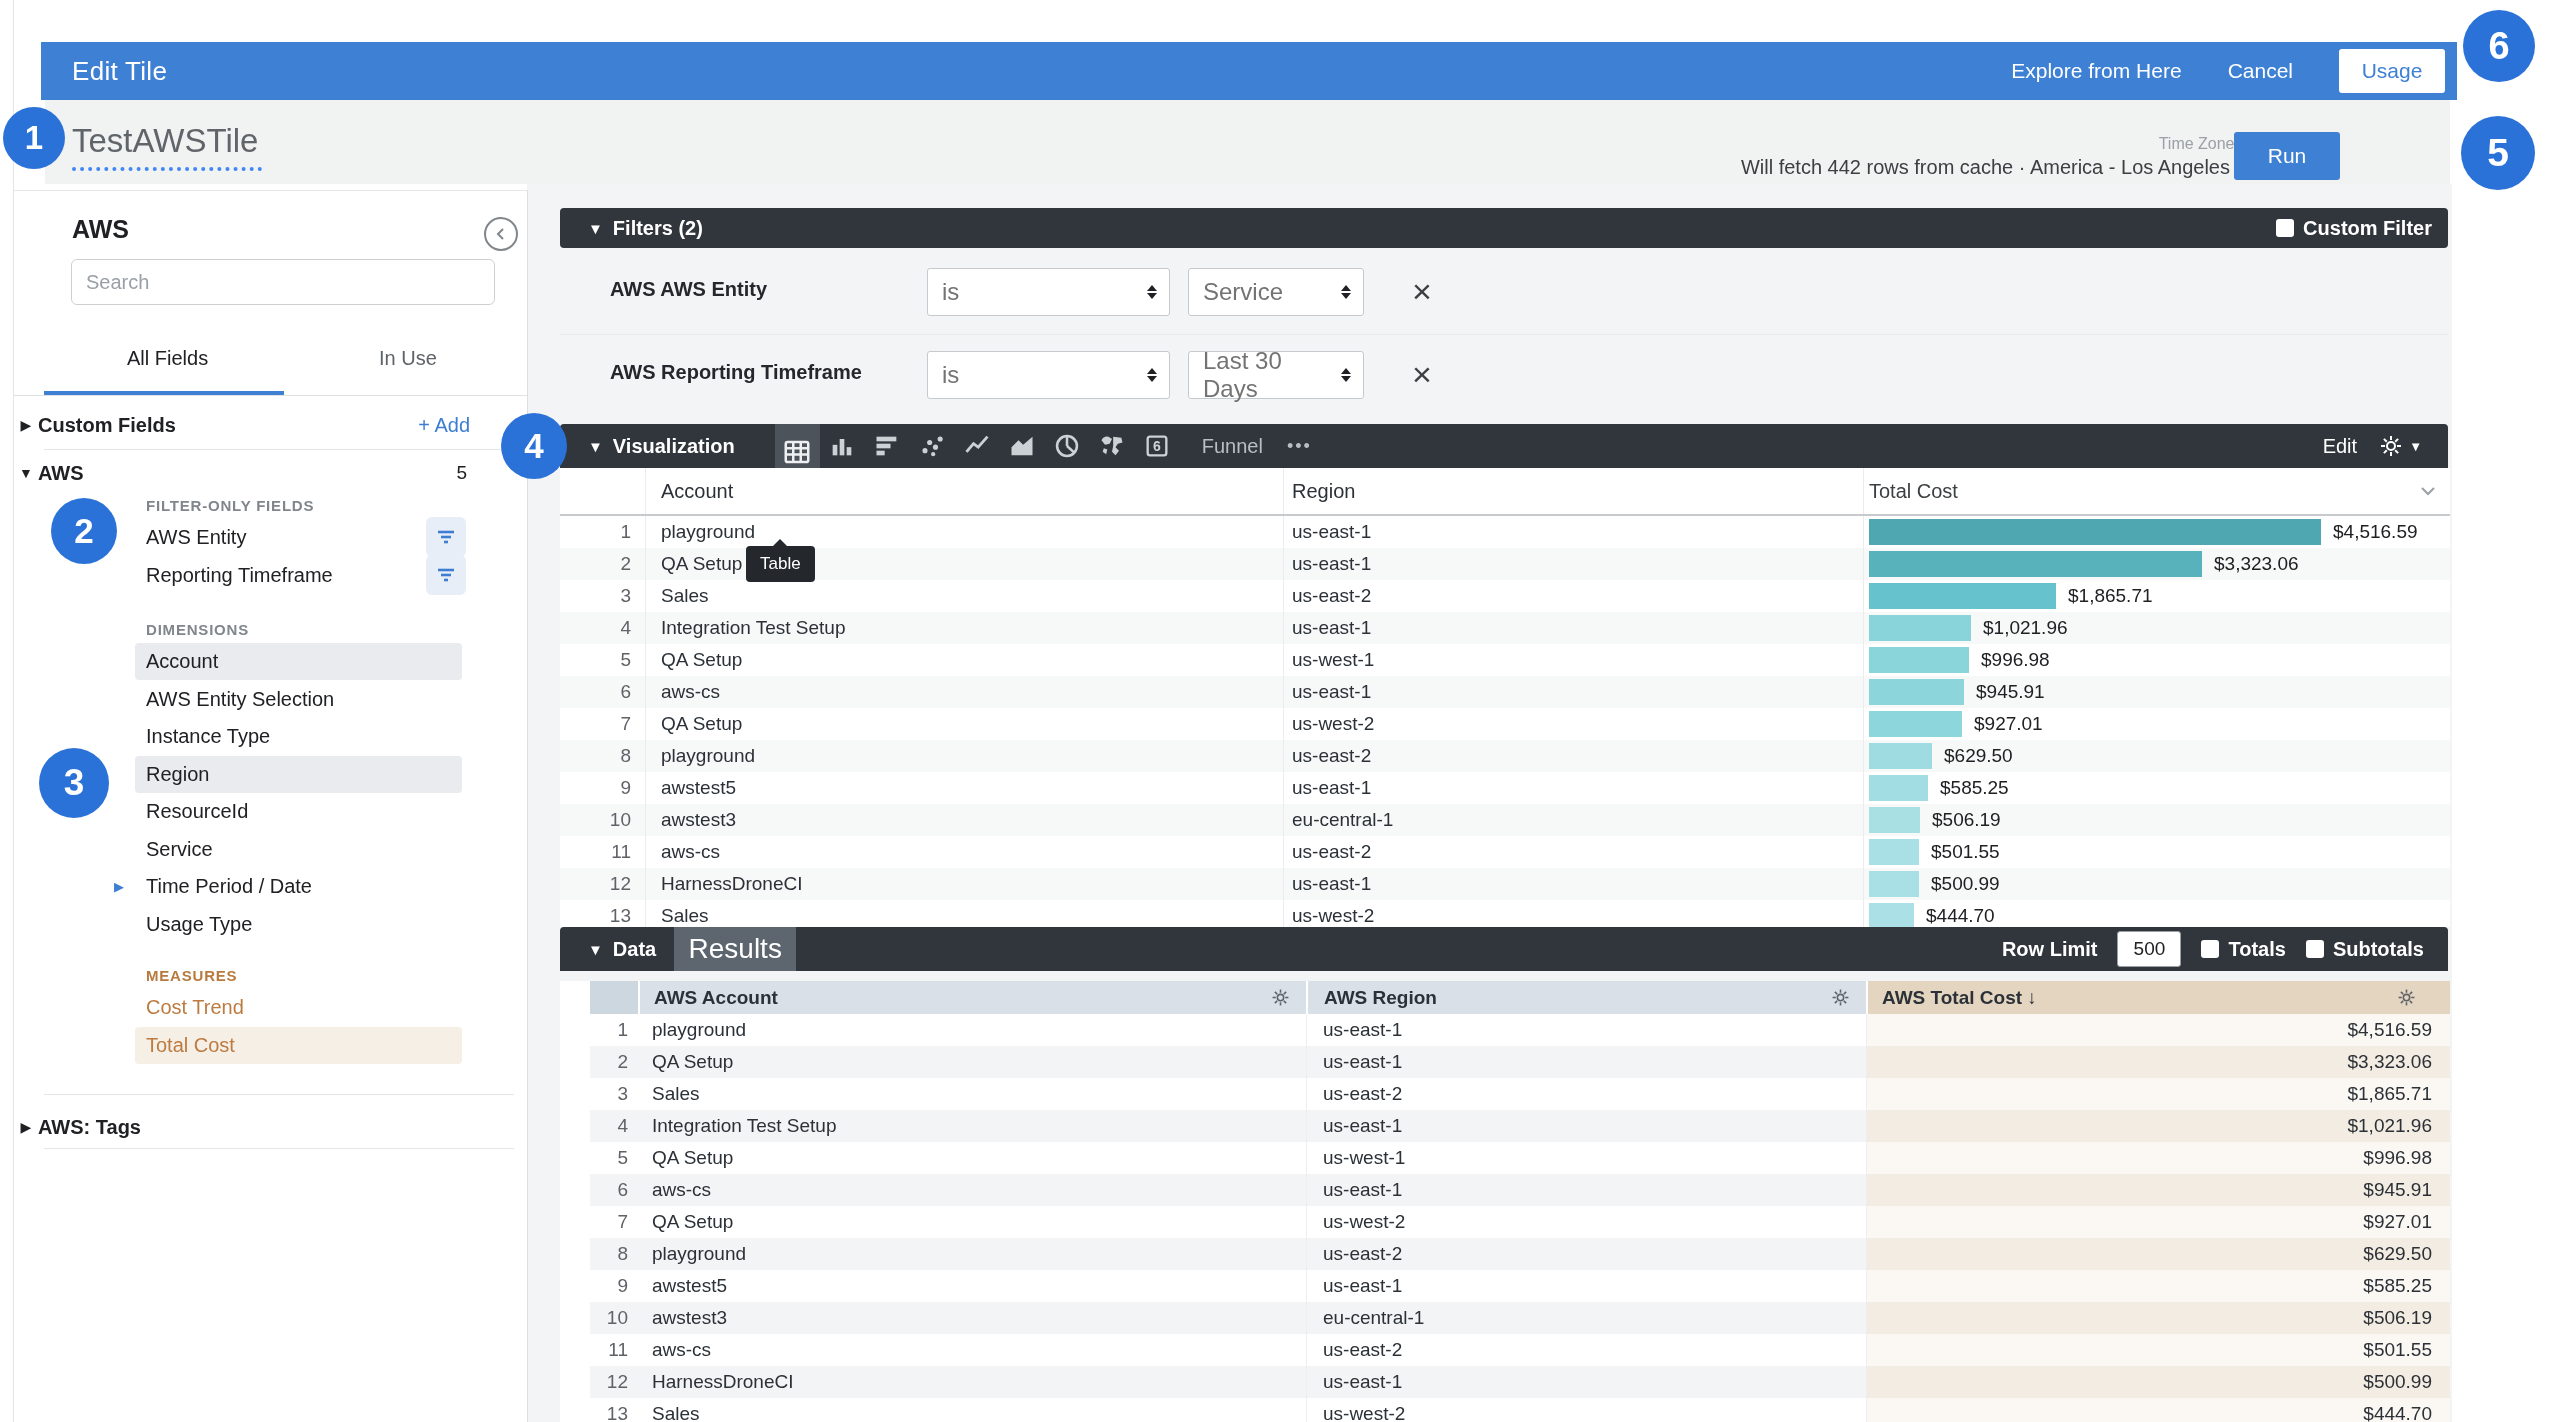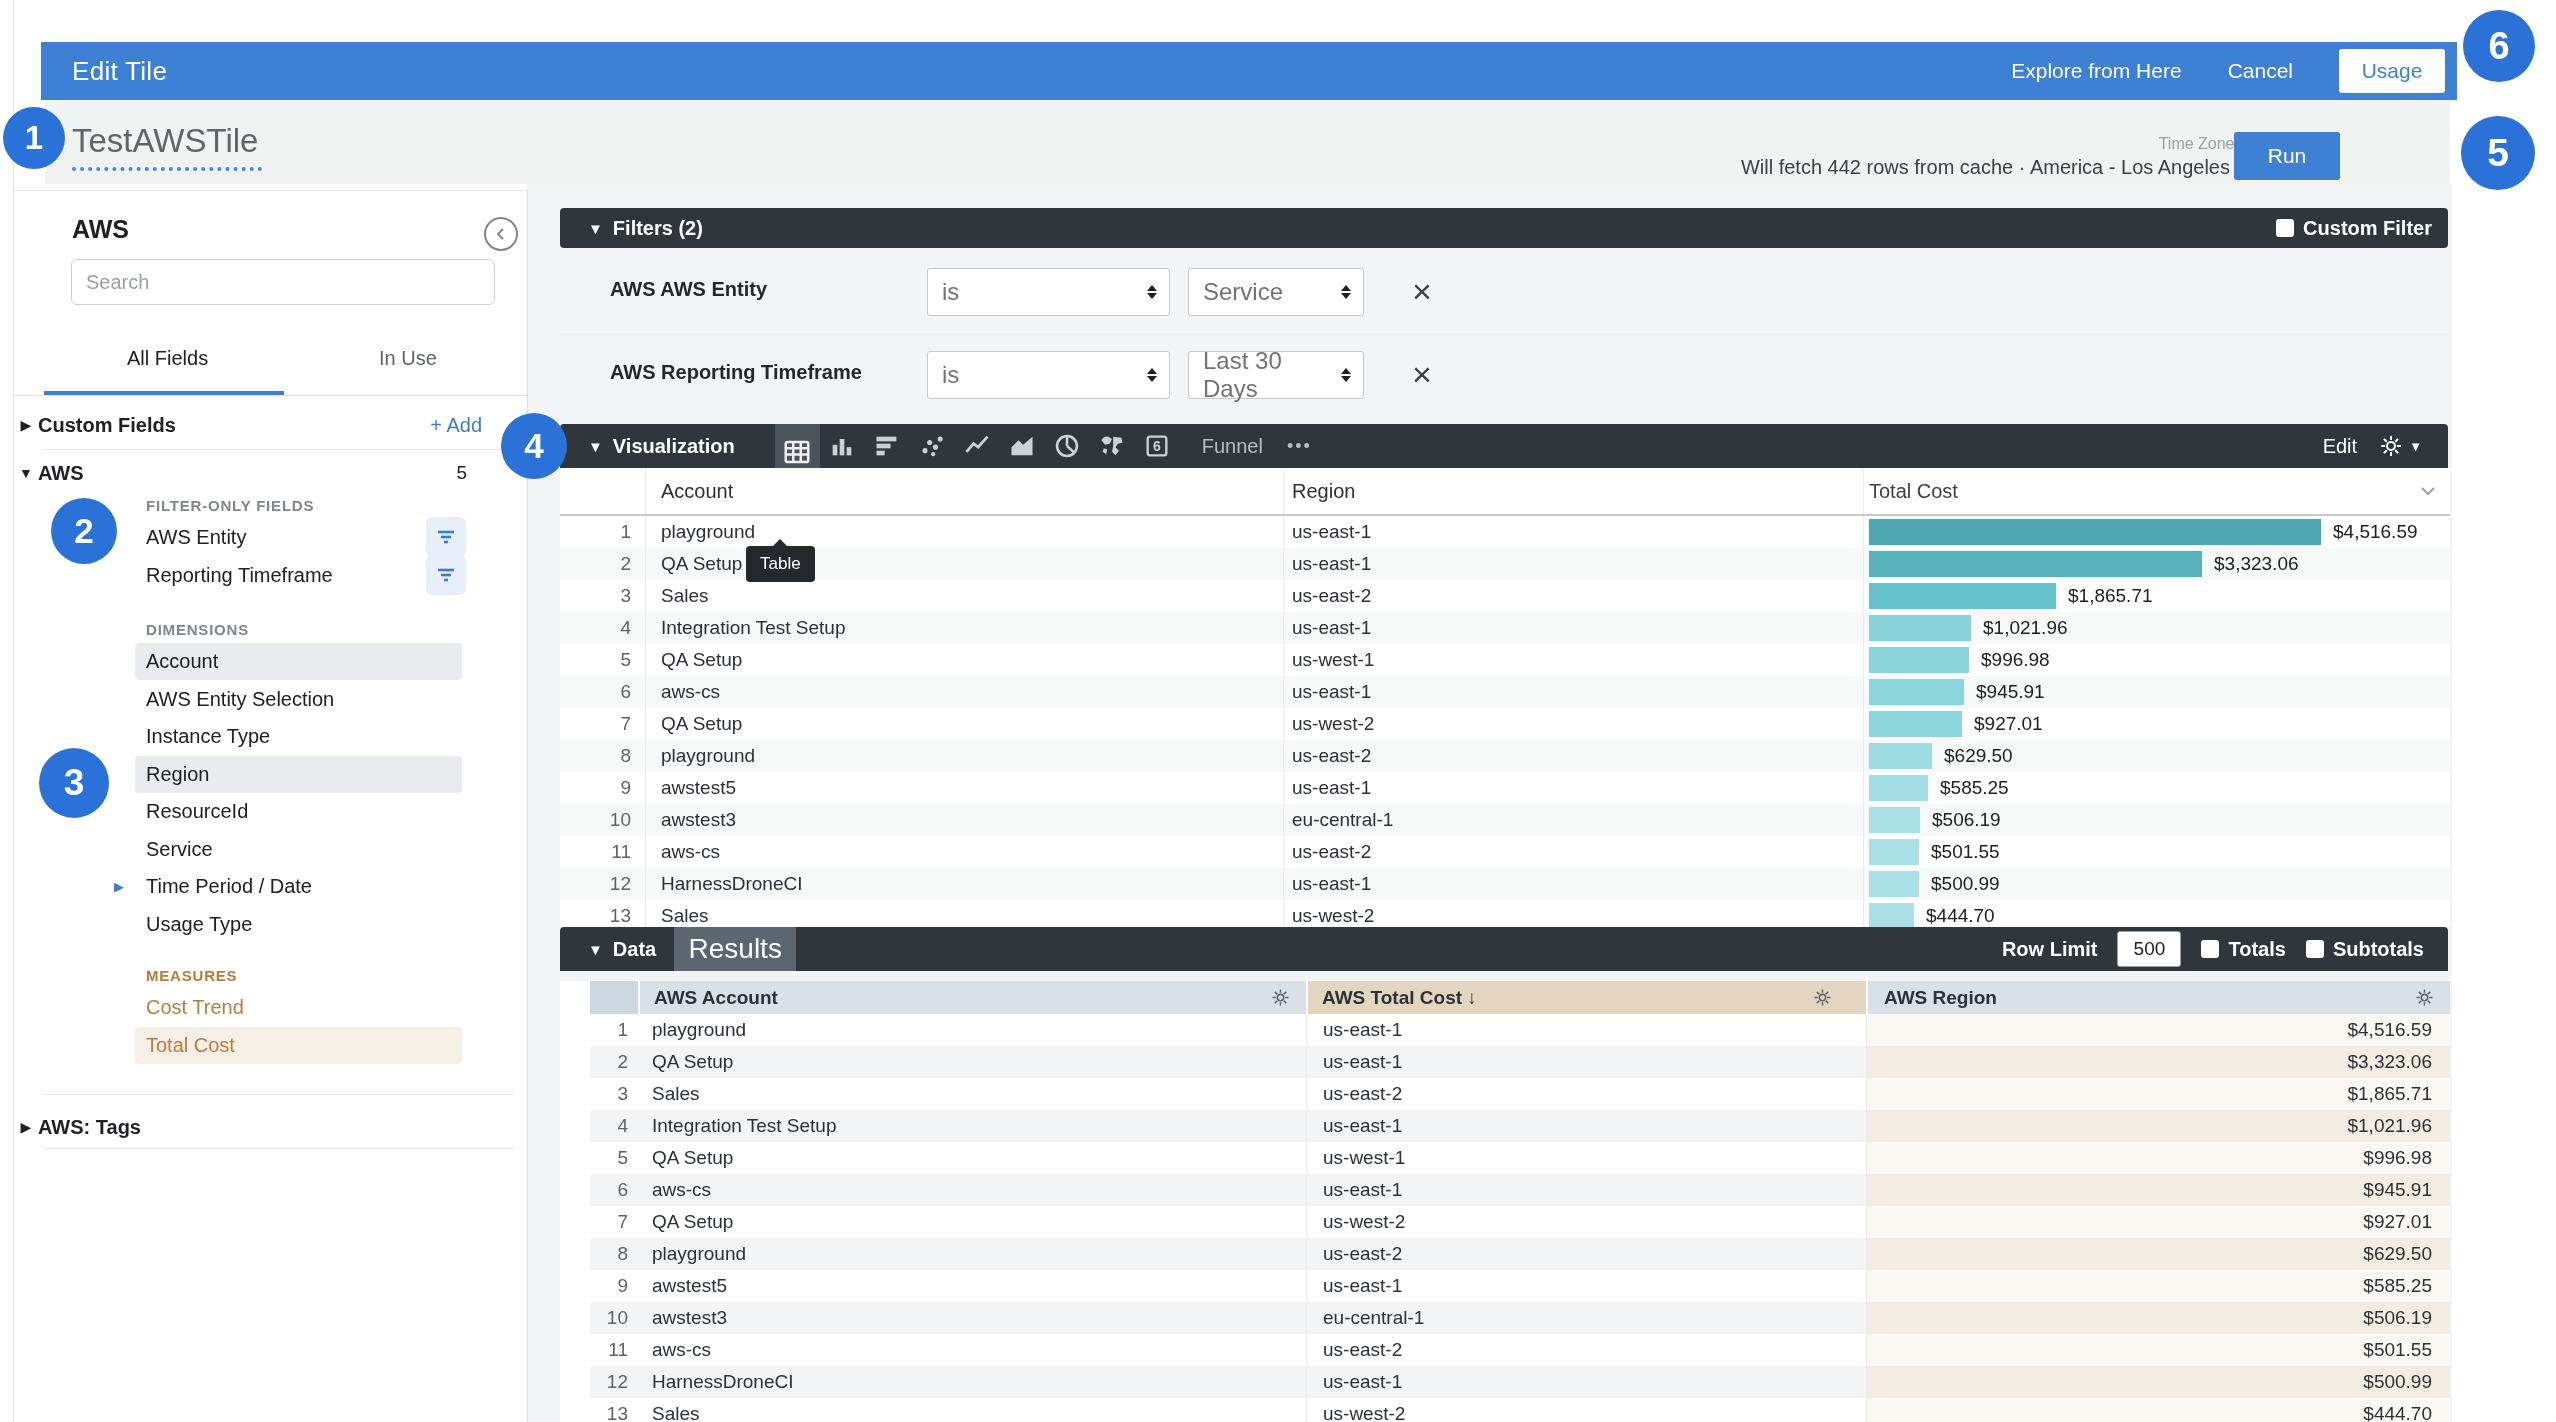--- a/index.html
+++ b/index.html
@@ -27,21 +27,21 @@
   #search-box input{width:100%;height:100%;border:none;background:transparent;outline:none;font-size:20px;color:#202124;padding:0 14px;font-family:inherit;box-sizing:border-box;}
   #search-box input::placeholder{color:#9aa0a6;}
   #side-tabs{position:absolute;left:0;top:138px;width:513px;height:66px;border-bottom:1px solid #e0e1e2;}
   .side-tab{position:absolute;top:18px;font-size:20px;cursor:pointer;}
   #tab-allfields{left:113px;color:#202124;}
   #tab-inuse{left:365px;color:#5f6368;}
   #tab-underline{position:absolute;left:30px;bottom:0;width:240px;height:4px;background:#3e80d4;}
   .side-row{position:absolute;left:0;width:513px;height:40px;display:flex;align-items:center;}
   .caret{font-size:14px;color:#202124;width:24px;text-align:center;}
   .side-row-label{font-size:20px;font-weight:bold;color:#202124;}
-  #add-link{margin-left:auto;margin-right:45px;color:#3d7ed2;font-size:20px;cursor:pointer;}
+  #add-link{margin-left:auto;margin-right:57px;color:#3d7ed2;font-size:20px;cursor:pointer;}
   #aws-count{margin-left:auto;margin-right:60px;color:#202124;font-size:19px;}
   .sec-label{position:absolute;left:132px;font-size:15px;letter-spacing:.8px;color:#80868b;font-weight:bold;}
   .sec-label.orange{color:#b97a3e;}
   .field-item{position:absolute;left:121px;width:327px;height:37px;display:flex;align-items:center;font-size:20px;color:#202124;border-radius:4px;cursor:pointer;}
   .field-item .fi-caret{width:32px;margin-left:-32px;text-align:center;font-size:13px;color:#3d7ed2;}
   .field-item span.lbl{padding-left:11px;}
   .field-item.hl{background:#e9ebee;}
   .field-item.measure{color:#bc7b40;}
   .field-item.measure.hl{background:#f6efe6;}
   .filter-btn{position:absolute;left:412px;width:40px;height:40px;background:#e8eef8;border-radius:6px;display:flex;align-items:center;justify-content:center;cursor:pointer;}
@@ -528,50 +528,50 @@
                 <line x1="12" y1="18" x2="12" y2="22"></line>
                 <line x1="2" y1="12" x2="6" y2="12"></line>
                 <line x1="18" y1="12" x2="22" y2="12"></line>
                 <line x1="4.9" y1="4.9" x2="7.8" y2="7.8"></line>
                 <line x1="16.2" y1="16.2" x2="19.1" y2="19.1"></line>
                 <line x1="4.9" y1="19.1" x2="7.8" y2="16.2"></line>
                 <line x1="16.2" y1="7.8" x2="19.1" y2="4.9"></line>
               </g>
             </svg>
           </span></div>
+        <div class="dc reg">AWS Region<span class="hdr-gear">
+            <svg width="19" height="19" viewBox="0 0 24 24">
+              <circle cx="12" cy="12" r="4" fill="none" stroke="#5f6368" stroke-width="2"></circle>
+              <g stroke="#5f6368" stroke-width="2">
+                <line x1="12" y1="2" x2="12" y2="6"></line>
+                <line x1="12" y1="18" x2="12" y2="22"></line>
+                <line x1="2" y1="12" x2="6" y2="12"></line>
+                <line x1="18" y1="12" x2="22" y2="12"></line>
+                <line x1="4.9" y1="4.9" x2="7.8" y2="7.8"></line>
+                <line x1="16.2" y1="16.2" x2="19.1" y2="19.1"></line>
+                <line x1="4.9" y1="19.1" x2="7.8" y2="16.2"></line>
+                <line x1="16.2" y1="7.8" x2="19.1" y2="4.9"></line>
+              </g>
+            </svg>
+          </span></div>
         <div class="dc cost">AWS Total Cost ↓<span class="hdr-gear">
             <svg width="19" height="19" viewBox="0 0 24 24">
               <circle cx="12" cy="12" r="4" fill="none" stroke="#5f6368" stroke-width="2"></circle>
               <g stroke="#5f6368" stroke-width="2">
                 <line x1="12" y1="2" x2="12" y2="6"></line>
                 <line x1="12" y1="18" x2="12" y2="22"></line>
                 <line x1="2" y1="12" x2="6" y2="12"></line>
                 <line x1="18" y1="12" x2="22" y2="12"></line>
                 <line x1="4.9" y1="4.9" x2="7.8" y2="7.8"></line>
                 <line x1="16.2" y1="16.2" x2="19.1" y2="19.1"></line>
                 <line x1="4.9" y1="19.1" x2="7.8" y2="16.2"></line>
                 <line x1="16.2" y1="7.8" x2="19.1" y2="4.9"></line>
               </g>
             </svg>
           </span></div>
-        <div class="dc reg">AWS Region<span class="hdr-gear">
-            <svg width="19" height="19" viewBox="0 0 24 24">
-              <circle cx="12" cy="12" r="4" fill="none" stroke="#5f6368" stroke-width="2"></circle>
-              <g stroke="#5f6368" stroke-width="2">
-                <line x1="12" y1="2" x2="12" y2="6"></line>
-                <line x1="12" y1="18" x2="12" y2="22"></line>
-                <line x1="2" y1="12" x2="6" y2="12"></line>
-                <line x1="18" y1="12" x2="22" y2="12"></line>
-                <line x1="4.9" y1="4.9" x2="7.8" y2="7.8"></line>
-                <line x1="16.2" y1="16.2" x2="19.1" y2="19.1"></line>
-                <line x1="4.9" y1="19.1" x2="7.8" y2="16.2"></line>
-                <line x1="16.2" y1="7.8" x2="19.1" y2="4.9"></line>
-              </g>
-            </svg>
-          </span></div>
       </div>
       <div class="drow">
         <div class="dc num">1</div>
         <div class="dc acct">playground</div>
         <div class="dc reg">us-east-1</div>
         <div class="dc cost">$4,516.59</div>
       </div>
       <div class="drow">
         <div class="dc num">2</div>
         <div class="dc acct">QA Setup</div>

